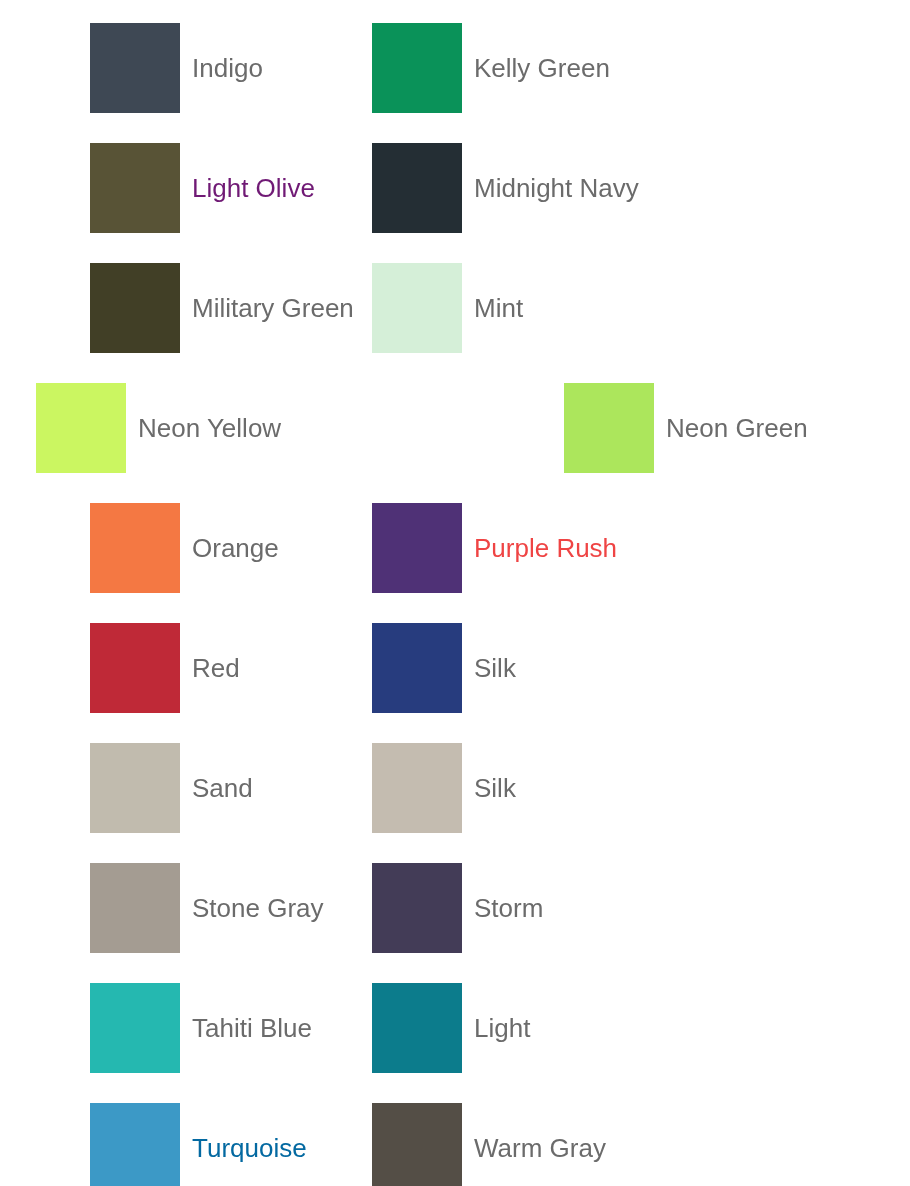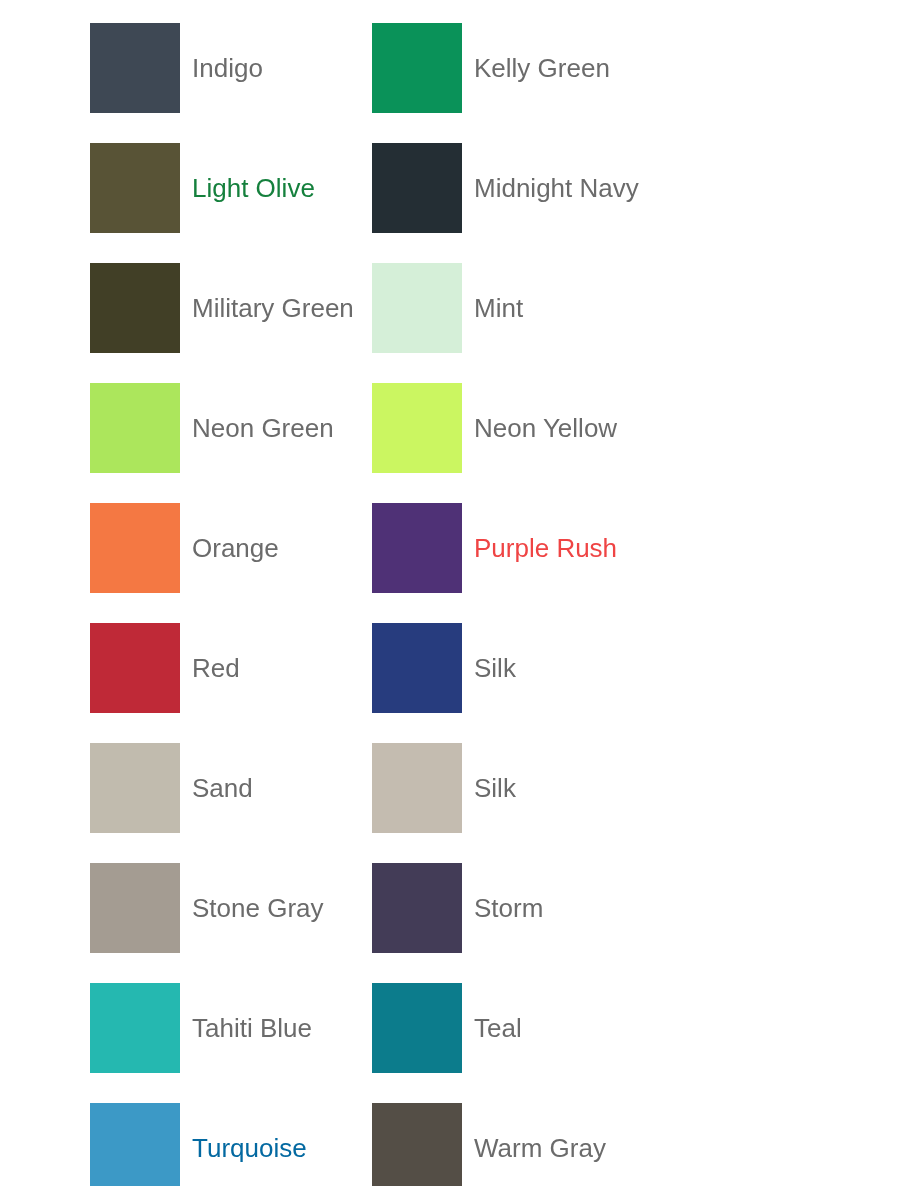--- a/index.html
+++ b/index.html
@@ -67,45 +67,45 @@
         <span class="swatch-label" style="color: rgb(107, 107, 107);">Indigo</span>
       </div>
       <div class="swatch-cell col-right">
         <span class="swatch-chip" style="background-color: rgb(10, 146, 89);"></span>
         <span class="swatch-label" style="color: rgb(107, 107, 107); text-align: center;">Kelly Green</span>
       </div>
     </div>
     <div class="swatch-row">
       <div class="swatch-cell col-left">
         <span class="swatch-chip" style="background-color: rgb(88, 83, 54);"></span>
-        <span class="swatch-label" style="color: #15803d;">Light Olive</span>
+        <span class="swatch-label" style="color: #701a75;">Light Olive</span>
       </div>
       <div class="swatch-cell col-right">
         <span class="swatch-chip" style="background-color: rgb(36, 46, 52);"></span>
         <span class="swatch-label" style="color: rgb(107, 107, 107);">Midnight Navy</span>
       </div>
     </div>
     <div class="swatch-row">
       <div class="swatch-cell col-left">
         <span class="swatch-chip" style="background-color: rgb(65, 63, 38);"></span>
         <span class="swatch-label" style="color: rgb(107, 107, 107);">Military Green</span>
       </div>
       <div class="swatch-cell col-right">
         <span class="swatch-chip" style="background-color: rgb(213, 239, 216);"></span>
         <span class="swatch-label" style="color: rgb(107, 107, 107);">Mint</span>
       </div>
     </div>
     <div class="swatch-row">
+      <div class="swatch-cell col-right">
+        <span class="swatch-chip" style="background-color: rgb(203, 246, 97);"></span>
+        <span class="swatch-label" style="color: rgb(107, 107, 107);">Neon Yellow</span>
+      </div>
       <div class="swatch-cell col-left">
         <span class="swatch-chip" style="background-color: rgb(172, 230, 92);"></span>
         <span class="swatch-label" style="color: rgb(107, 107, 107);">Neon Green</span>
-      </div>
-      <div class="swatch-cell col-right">
-        <span class="swatch-chip" style="background-color: rgb(203, 246, 97);"></span>
-        <span class="swatch-label" style="color: rgb(107, 107, 107);">Neon Yellow</span>
       </div>
     </div>
     <div class="swatch-row">
       <div class="swatch-cell col-left">
         <span class="swatch-chip" style="background-color: rgb(244, 120, 67);"></span>
         <span class="swatch-label" style="color: rgb(107, 107, 107);">Orange</span>
       </div>
       <div class="swatch-cell col-right">
         <span class="swatch-chip" style="background-color: rgb(79, 49, 118);"></span>
         <span class="swatch-label" style="color: #ef4444;">Purple Rush</span>
@@ -141,21 +141,21 @@
         <span class="swatch-label" style="color: rgb(107, 107, 107);">Storm</span>
       </div>
     </div>
     <div class="swatch-row">
       <div class="swatch-cell col-left">
         <span class="swatch-chip" style="background-color: rgb(37, 184, 176);"></span>
         <span class="swatch-label" style="color: rgb(107, 107, 107);">Tahiti Blue</span>
       </div>
       <div class="swatch-cell col-right">
         <span class="swatch-chip" style="background-color: rgb(12, 124, 140);"></span>
-        <span class="swatch-label" style="color: rgb(107, 107, 107);">Teal</span>
+        <span class="swatch-label" style="color: rgb(107, 107, 107);">Light</span>
       </div>
     </div>
     <div class="swatch-row">
       <div class="swatch-cell col-left">
         <span class="swatch-chip" style="background-color: rgb(60, 153, 198);"></span>
         <span class="swatch-label" style="color: #0369a1;">Turquoise</span>
       </div>
       <div class="swatch-cell col-right">
         <span class="swatch-chip" style="background-color: rgb(84, 78, 70);"></span>
         <span class="swatch-label" style="color: rgb(107, 107, 107);">Warm Gray</span>

